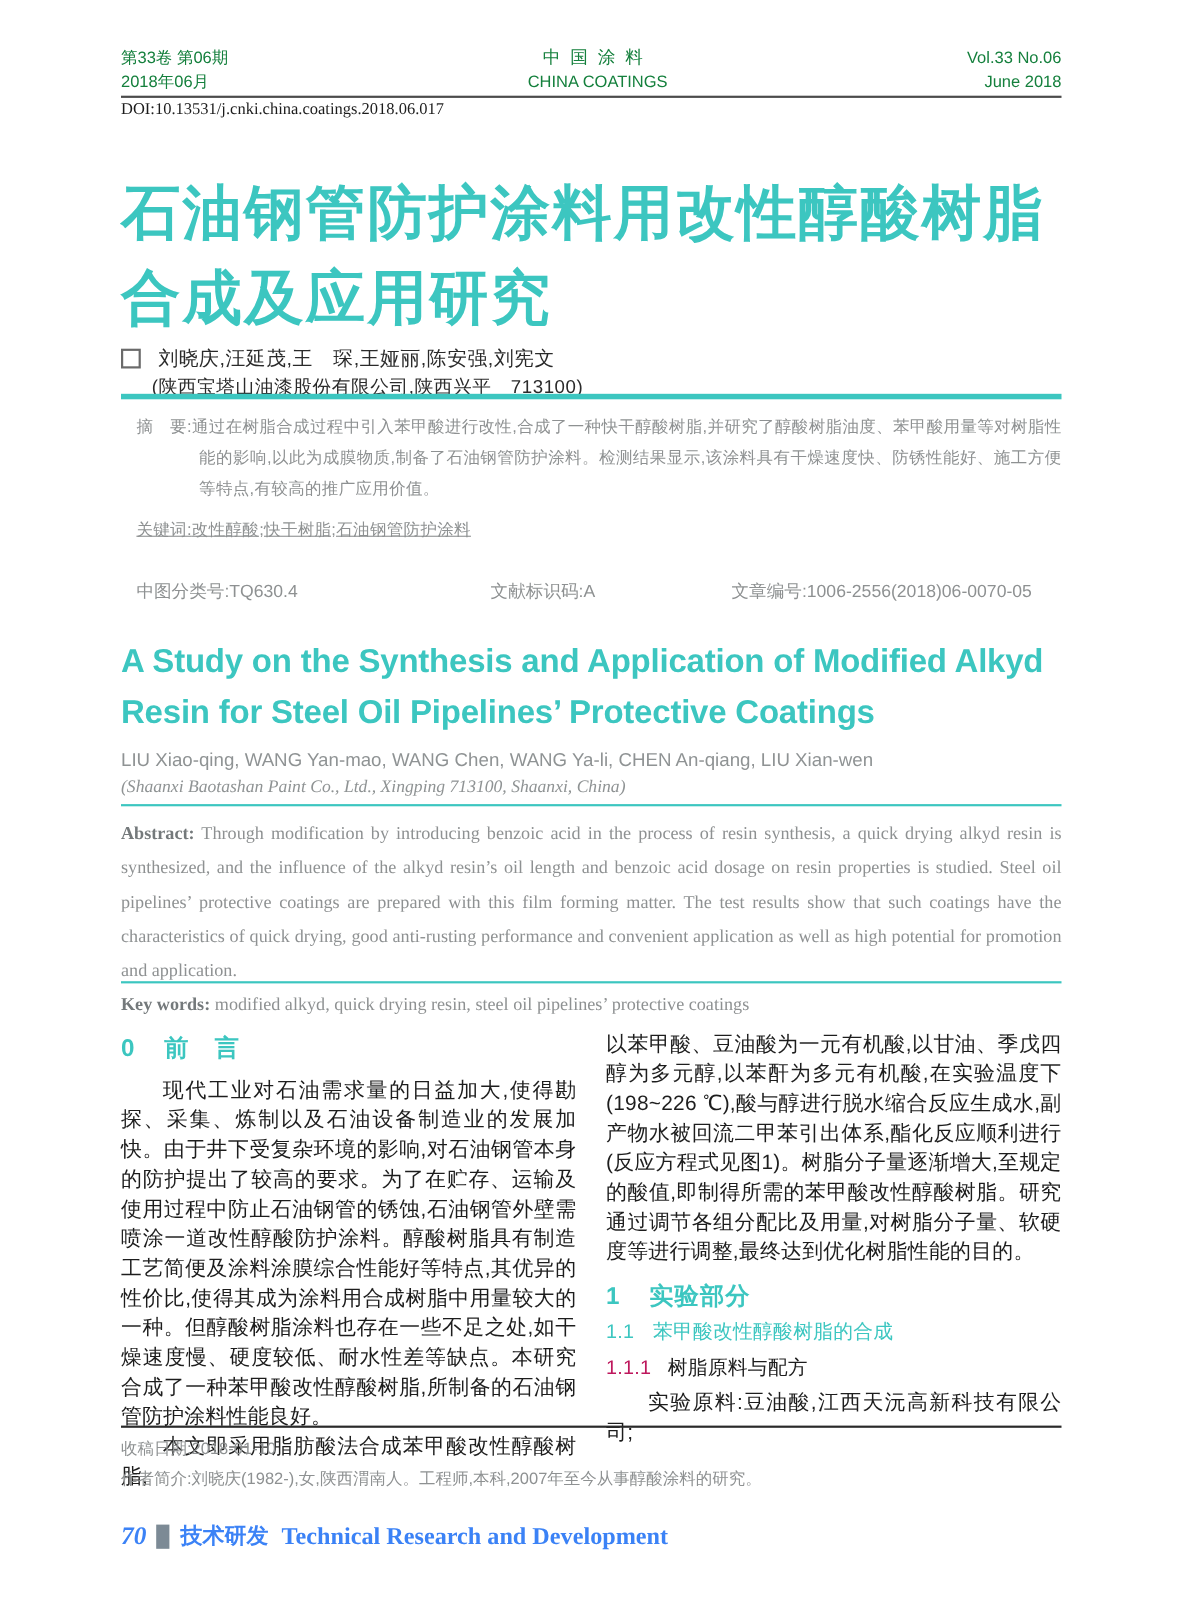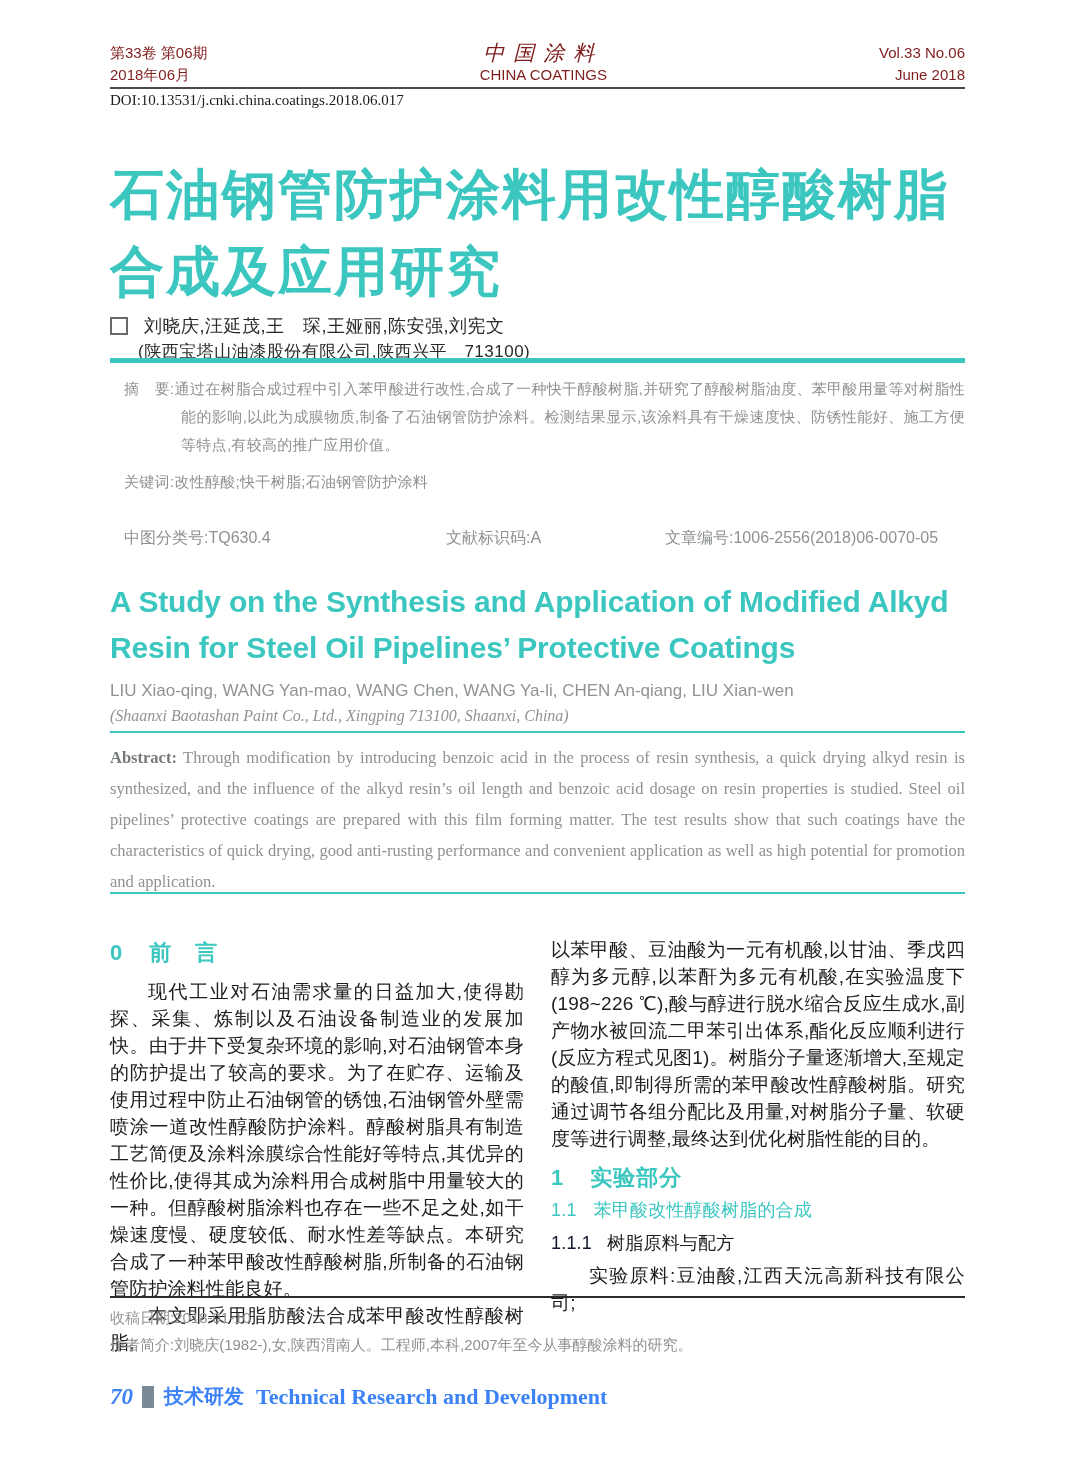--- a/index.html
+++ b/index.html
@@ -1,38 +1,38 @@
 <!DOCTYPE html>
 <html><head>
 <meta charset="utf-8">
 <style>
   html,body{margin:0;padding:0;background:#ffffff;}
   .page{position:relative;width:1075px;height:1459px;background:#fff;overflow:hidden;
         font-family:"Liberation Sans",sans-serif;}
   .abs{position:absolute;left:110px;width:855px;}
 
   
-  .jheader{top:42px;display:flex;justify-content:space-between;color:#7f1d1d;font-size:15px;line-height:22px;}
+  .jheader{top:42px;display:flex;justify-content:space-between;color:#15803d;font-size:15px;line-height:22px;}
   .jh-center{text-align:center;}
-  .jh-center .cn{letter-spacing:9px;font-size:21px;font-style:italic;}
+  .jh-center .cn{letter-spacing:9px;font-size:16px;}
   .jh-right{text-align:right;}
   .header-rule{top:87px;height:2px;background:#4b4b4b;}
   .doi{top:92px;font-family:"Liberation Serif",serif;font-size:15px;color:#1c1c1c;}
 
   
   .title-cn{top:156px;color:#3cc6c0;font-weight:bold;font-size:54px;line-height:77px;letter-spacing:2px;}
   .authors-row{top:314px;display:flex;align-items:center;font-size:18px;color:#2a2a2a;letter-spacing:0.5px;}
   .marker{width:14px;height:14px;border:2px solid #6a6a6a;margin-right:16px;flex:0 0 auto;}
   .affil-cn{top:340px;left:138px;width:820px;font-size:17px;color:#2a2a2a;letter-spacing:0.5px;}
   .rule-thick{top:358px;height:5px;background:#3cc6c0;}
 
   
   .abs-block{top:375px;left:124px;width:841px;color:#8e9192;}
   .hang{margin:0;font-size:15px;line-height:28px;text-align:justify;padding-left:57px;text-indent:-57px;letter-spacing:0.3px;}
-  .kwline{margin:9px 0 12px;font-size:15px;line-height:28px;letter-spacing:0.3px;}
+  .kwline{margin:9px 0 12px;font-size:15px;line-height:28px;letter-spacing:0.3px;text-decoration:underline;}
   .metaline{position:relative;margin-top:20px;height:22px;font-size:16px;}
   .metaline span{position:absolute;top:12px;white-space:nowrap;}
   .m1{left:0;} .m2{left:322px;} .m3{left:541px;}
 
   
   .title-en{top:579px;color:#3cc6c0;font-weight:bold;font-size:30px;line-height:46px;letter-spacing:-0.2px;}
   .authors-en{top:681px;font-size:17px;color:#8f9394;}
   .affil-en{top:707px;font-family:"Liberation Serif",serif;font-style:italic;font-size:16px;color:#8f9394;}
   .rule-teal{height:2px;background:#3cc6c0;}
   .r-top{top:731px;} .r-bot{top:892px;}
@@ -45,21 +45,21 @@
   .cols{top:936px;display:flex;gap:27px;}
   .col{width:414px;font-size:19px;line-height:27px;color:#1d1d1d;text-align:justify;letter-spacing:0.2px;}
   .col p{margin:0;}
   .p-ind{text-indent:2em;}
   h2.sec{font-size:22px;color:#3cc6c0;font-weight:bold;margin:3px 0 12px;letter-spacing:1px;}
   h2.sec .num{margin-right:26px;}
   h2.sec2{margin:12px 0 6px;}
   h3.sec3{font-size:18px;color:#3cc6c0;font-weight:normal;margin:6px 0;}
   h3.sec3 .num{margin-right:17px;}
   h4.sec4{font-size:18px;font-weight:normal;margin:5px 0;color:#1d1d1d;}
-  h4.sec4 .num{color:#0f172a;margin-right:15px;}
+  h4.sec4 .num{color:#be185d;margin-right:15px;}
 
   
   .foot-rule{top:1296px;height:2px;background:#2a2a2a;}
   .footnote{top:1304px;font-size:15px;line-height:27px;color:#8e9192;}
   .footnote p{margin:0;}
   .pagefooter{top:1383px;display:flex;align-items:center;color:#3b82f6;font-family:"Liberation Serif",serif;}
   .pgnum{font-size:23px;font-weight:bold;font-style:italic;}
   .fbar{width:12px;height:22px;background:#7c8a95;margin:0 10px 0 9px;}
   .fcn{font-size:20px;font-weight:bold;margin-right:12px;}
   .fen{font-size:22px;font-weight:bold;}
@@ -111,20 +111,21 @@
   <div class="abs title-en">
     <div>A Study on the Synthesis and Application of Modified Alkyd</div>
     <div>Resin for Steel Oil Pipelines’ Protective Coatings</div>
   </div>
   <div class="abs authors-en">LIU Xiao-qing, WANG Yan-mao, WANG Chen, WANG Ya-li, CHEN An-qiang, LIU Xian-wen</div>
   <div class="abs affil-en">(Shaanxi Baotashan Paint Co., Ltd., Xingping 713100, Shaanxi, China)</div>
   <div class="abs rule-teal r-top"></div>
 
   <div class="abs abs-en">
     <p><b>Abstract:</b><span> Through modification by introducing benzoic acid in the process of resin synthesis, a quick drying alkyd resin is synthesized, and the influence of the alkyd resin’s oil length and benzoic acid dosage on resin properties is studied. Steel oil pipelines’ protective coatings are prepared with this film forming matter. The test results show that such coatings have the characteristics of quick drying, good anti-rusting performance and convenient application as well as high potential for promotion and application.</span></p>
+    <p class="kwp"><b>Key words:</b><span> modified alkyd, quick drying resin, steel oil pipelines’ protective coatings</span></p>
   </div>
   <div class="abs rule-teal r-bot"></div>
 
   <div class="abs cols">
     <div class="col">
       <h2 class="sec"><span class="num">0</span><span>前　言</span></h2>
       <p class="p-ind">现代工业对石油需求量的日益加大,使得勘探、采集、炼制以及石油设备制造业的发展加快。由于井下受复杂环境的影响,对石油钢管本身的防护提出了较高的要求。为了在贮存、运输及使用过程中防止石油钢管的锈蚀,石油钢管外壁需喷涂一道改性醇酸防护涂料。醇酸树脂具有制造工艺简便及涂料涂膜综合性能好等特点,其优异的性价比,使得其成为涂料用合成树脂中用量较大的一种。但醇酸树脂涂料也存在一些不足之处,如干燥速度慢、硬度较低、耐水性差等缺点。本研究合成了一种苯甲酸改性醇酸树脂,所制备的石油钢管防护涂料性能良好。</p>
       <p class="p-ind">本文即采用脂肪酸法合成苯甲酸改性醇酸树脂,</p>
     </div>
     <div class="col">

